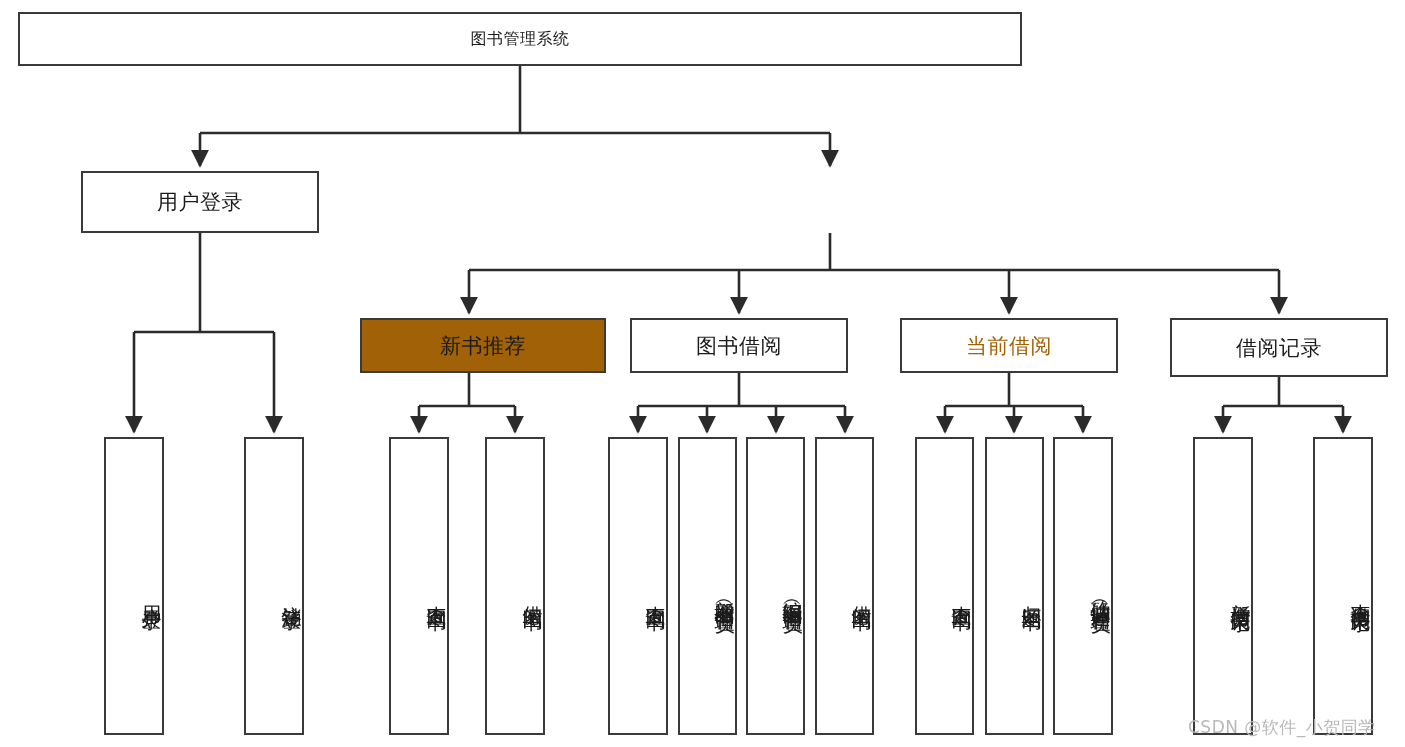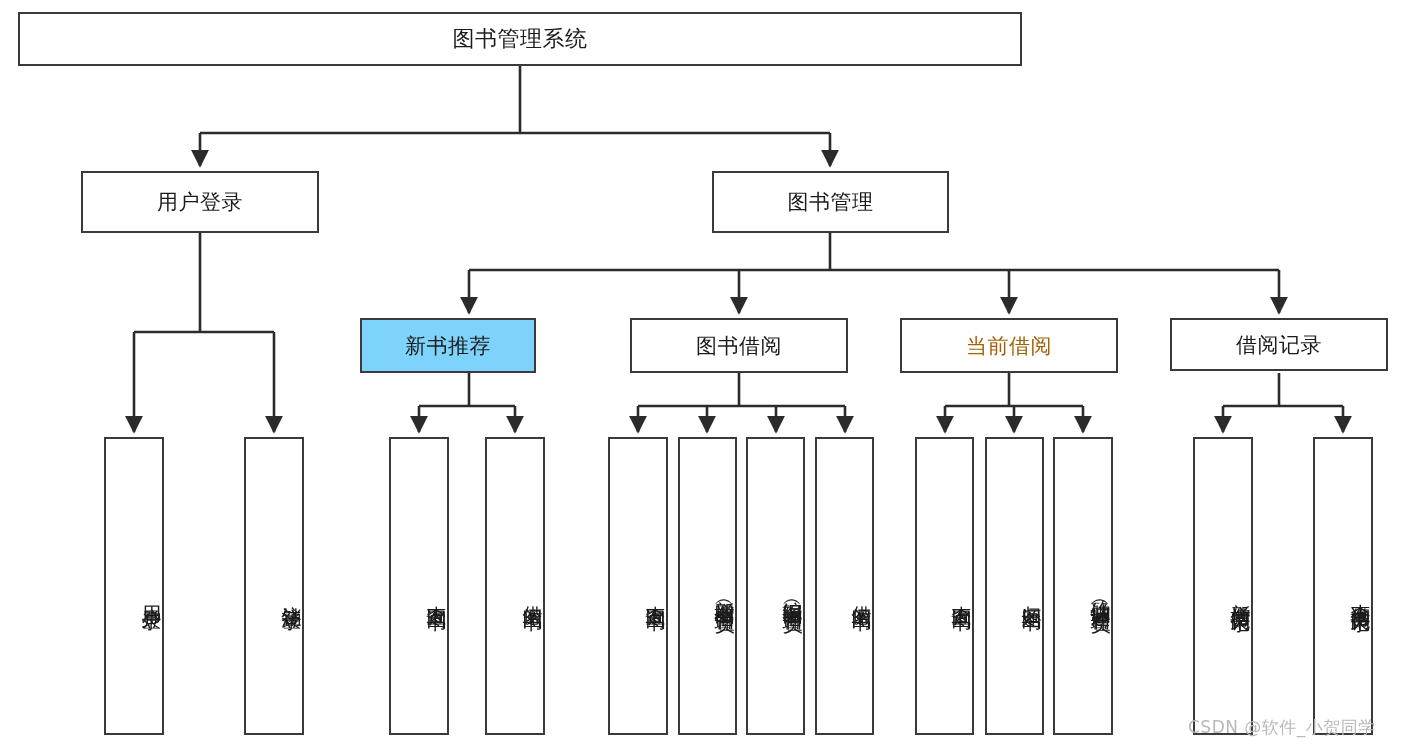--- a/index.html
+++ b/index.html
@@ -44,21 +44,21 @@
     writing-mode: vertical-rl;
     text-orientation: upright;
     font-size: 20px;
     letter-spacing: 2px;
     align-items: flex-start;
     justify-content: center;
     padding-top: 16px;
     line-height: 1;
   }
   .node.root {
-    font-size: 22px;
+    font-size: 16px;
   }
   .watermark {
     position: absolute;
     font-size: 17px;
     color: #b9b9b9;
     letter-spacing: 0.5px;
     white-space: nowrap;
     user-select: none;
     text-align: right;
   }
@@ -114,26 +114,25 @@
       <path d="M 1279 373 L 1279 406"></path>
       <path d="M 1223 406 L 1343 406"></path>
       <path d="M 1223 406 L 1223 432" marker-end="url(#arrow)"></path>
       <path d="M 1343 406 L 1343 432" marker-end="url(#arrow)"></path>
     </g>
   </svg>
 
   <div class="node horizontal root" style="left: 18px; top: 12px; width: 1004px; height: 54px; border-color: rgb(58, 58, 58); color: rgb(27, 27, 27); background: rgb(255, 255, 255);">图书管理系统</div>
 
   <div class="node horizontal" style="left: 81px; top: 171px; width: 238px; height: 62px; border-color: rgb(58, 58, 58); color: rgb(27, 27, 27); background: rgb(255, 255, 255);">用户登录</div>
-  <div class="node horizontal" style="left: 712px; top: 171px; width: 237px; height: 62px; border-color: rgb(58, 58, 58); color: rgb(27, 27, 27); background: rgb(255, 255, 255);">图书管理</div>
 
-  <div class="node horizontal" style="left: 360px; top: 318px; width: 176px; height: 55px; border-color: rgb(58, 58, 58); color: rgb(27, 27, 27); background: #7dd3fc;">新书推荐</div>
+  <div class="node horizontal" style="left: 360px; top: 318px; width: 246px; height: 55px; border-color: rgb(58, 58, 58); color: rgb(27, 27, 27); background: #a16207;">新书推荐</div>
   <div class="node horizontal" style="left: 630px; top: 318px; width: 218px; height: 55px; border-color: rgb(58, 58, 58); color: rgb(27, 27, 27); background: rgb(255, 255, 255); text-align: right;">图书借阅</div>
   <div class="node horizontal" style="left: 900px; top: 318px; width: 218px; height: 55px; border-color: rgb(58, 58, 58); color: #a16207; background: rgb(255, 255, 255);">当前借阅</div>
-  <div class="node horizontal" style="left: 1170px; top: 318px; width: 218px; height: 53px; border-color: rgb(58, 58, 58); color: rgb(27, 27, 27); background: rgb(255, 255, 255);">借阅记录</div>
+  <div class="node horizontal" style="left: 1170px; top: 318px; width: 218px; height: 59px; border-color: rgb(58, 58, 58); color: rgb(27, 27, 27); background: rgb(255, 255, 255);">借阅记录</div>
 
   <div class="node vertical" style="left: 104px; top: 437px; width: 60px; height: 298px; border-color: rgb(58, 58, 58); color: rgb(27, 27, 27); background: rgb(255, 255, 255);">用户登录</div>
   <div class="node vertical" style="left: 244px; top: 437px; width: 60px; height: 298px; border-color: rgb(58, 58, 58); color: rgb(27, 27, 27); background: rgb(255, 255, 255);">注销登录</div>
   <div class="node vertical" style="left: 389px; top: 437px; width: 60px; height: 298px; border-color: rgb(58, 58, 58); color: rgb(27, 27, 27); background: rgb(255, 255, 255);">查询图书</div>
   <div class="node vertical" style="left: 485px; top: 437px; width: 60px; height: 298px; border-color: rgb(58, 58, 58); color: rgb(27, 27, 27); background: rgb(255, 255, 255);">借阅图书</div>
   <div class="node vertical" style="left: 608px; top: 437px; width: 60px; height: 298px; border-color: rgb(58, 58, 58); color: rgb(27, 27, 27); background: rgb(255, 255, 255);">查询图书</div>
   <div class="node vertical" style="left: 678px; top: 437px; width: 59px; height: 298px; border-color: rgb(58, 58, 58); color: rgb(27, 27, 27); background: rgb(255, 255, 255);">新增图书（管理员）</div>
   <div class="node vertical" style="left: 746px; top: 437px; width: 59px; height: 298px; border-color: rgb(58, 58, 58); color: rgb(27, 27, 27); background: rgb(255, 255, 255);">编辑图书（管理员）</div>
   <div class="node vertical" style="left: 815px; top: 437px; width: 59px; height: 298px; border-color: rgb(58, 58, 58); color: rgb(27, 27, 27); background: rgb(255, 255, 255);">借阅图书</div>
   <div class="node vertical" style="left: 915px; top: 437px; width: 59px; height: 298px; border-color: rgb(58, 58, 58); color: rgb(27, 27, 27); background: rgb(255, 255, 255);">查询图书</div>

